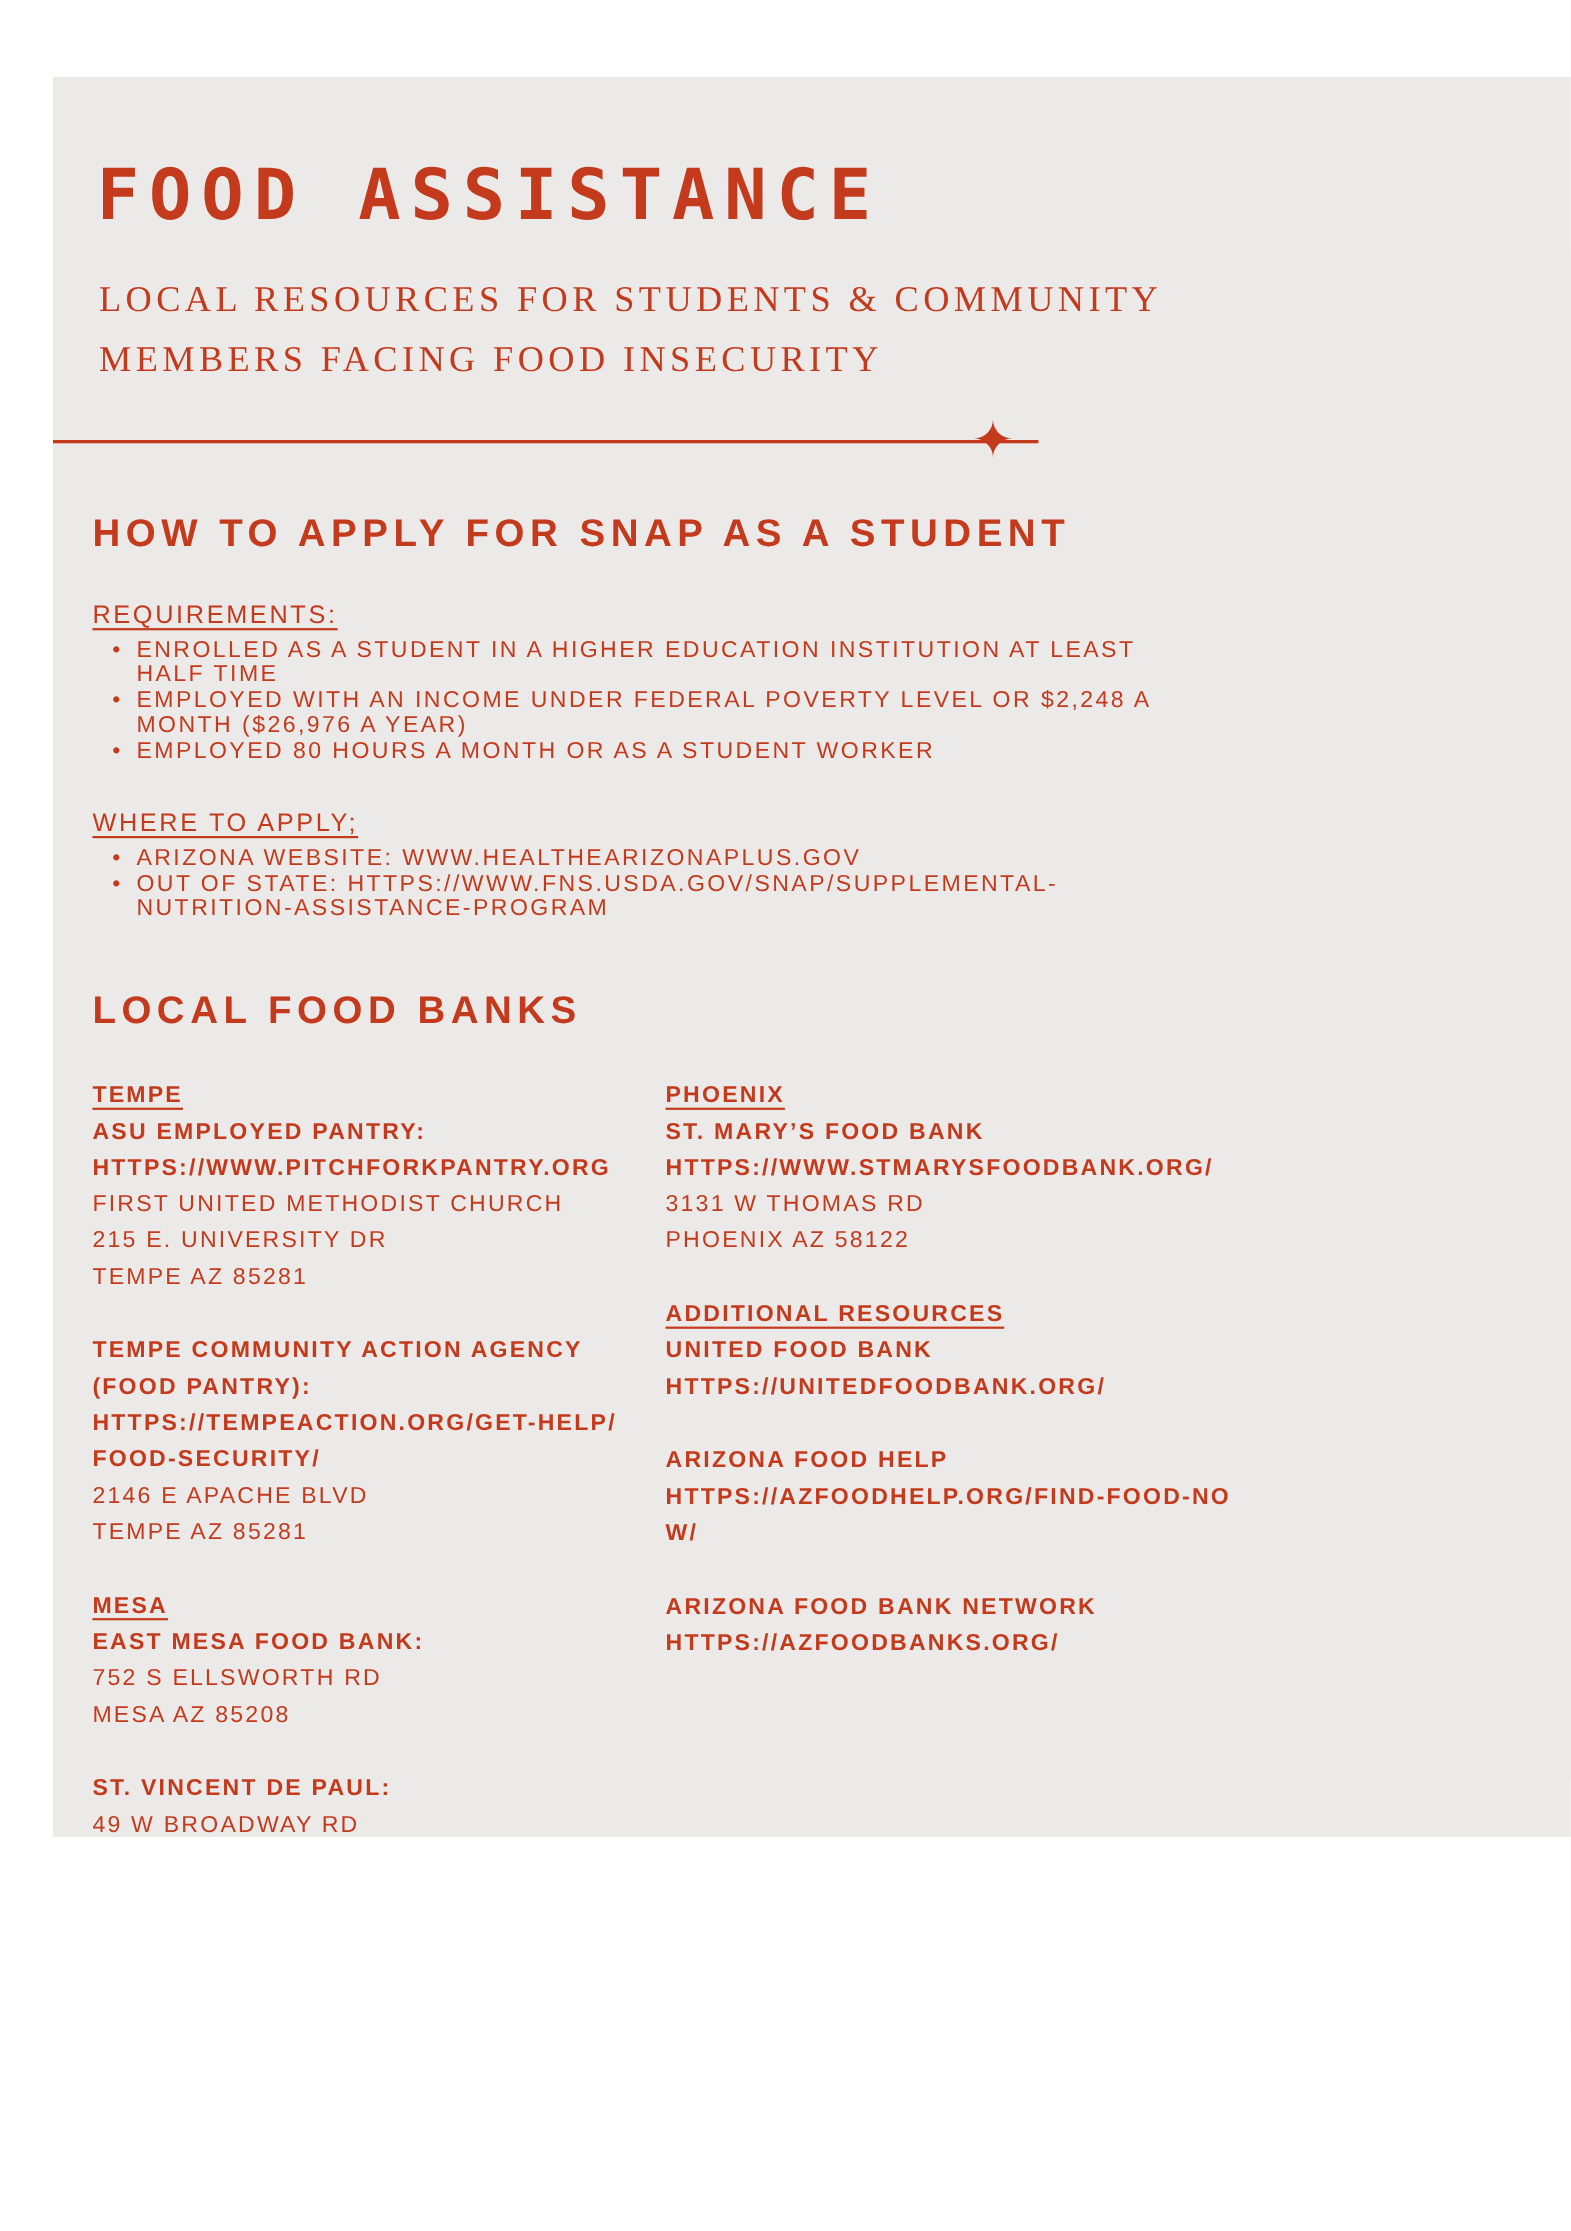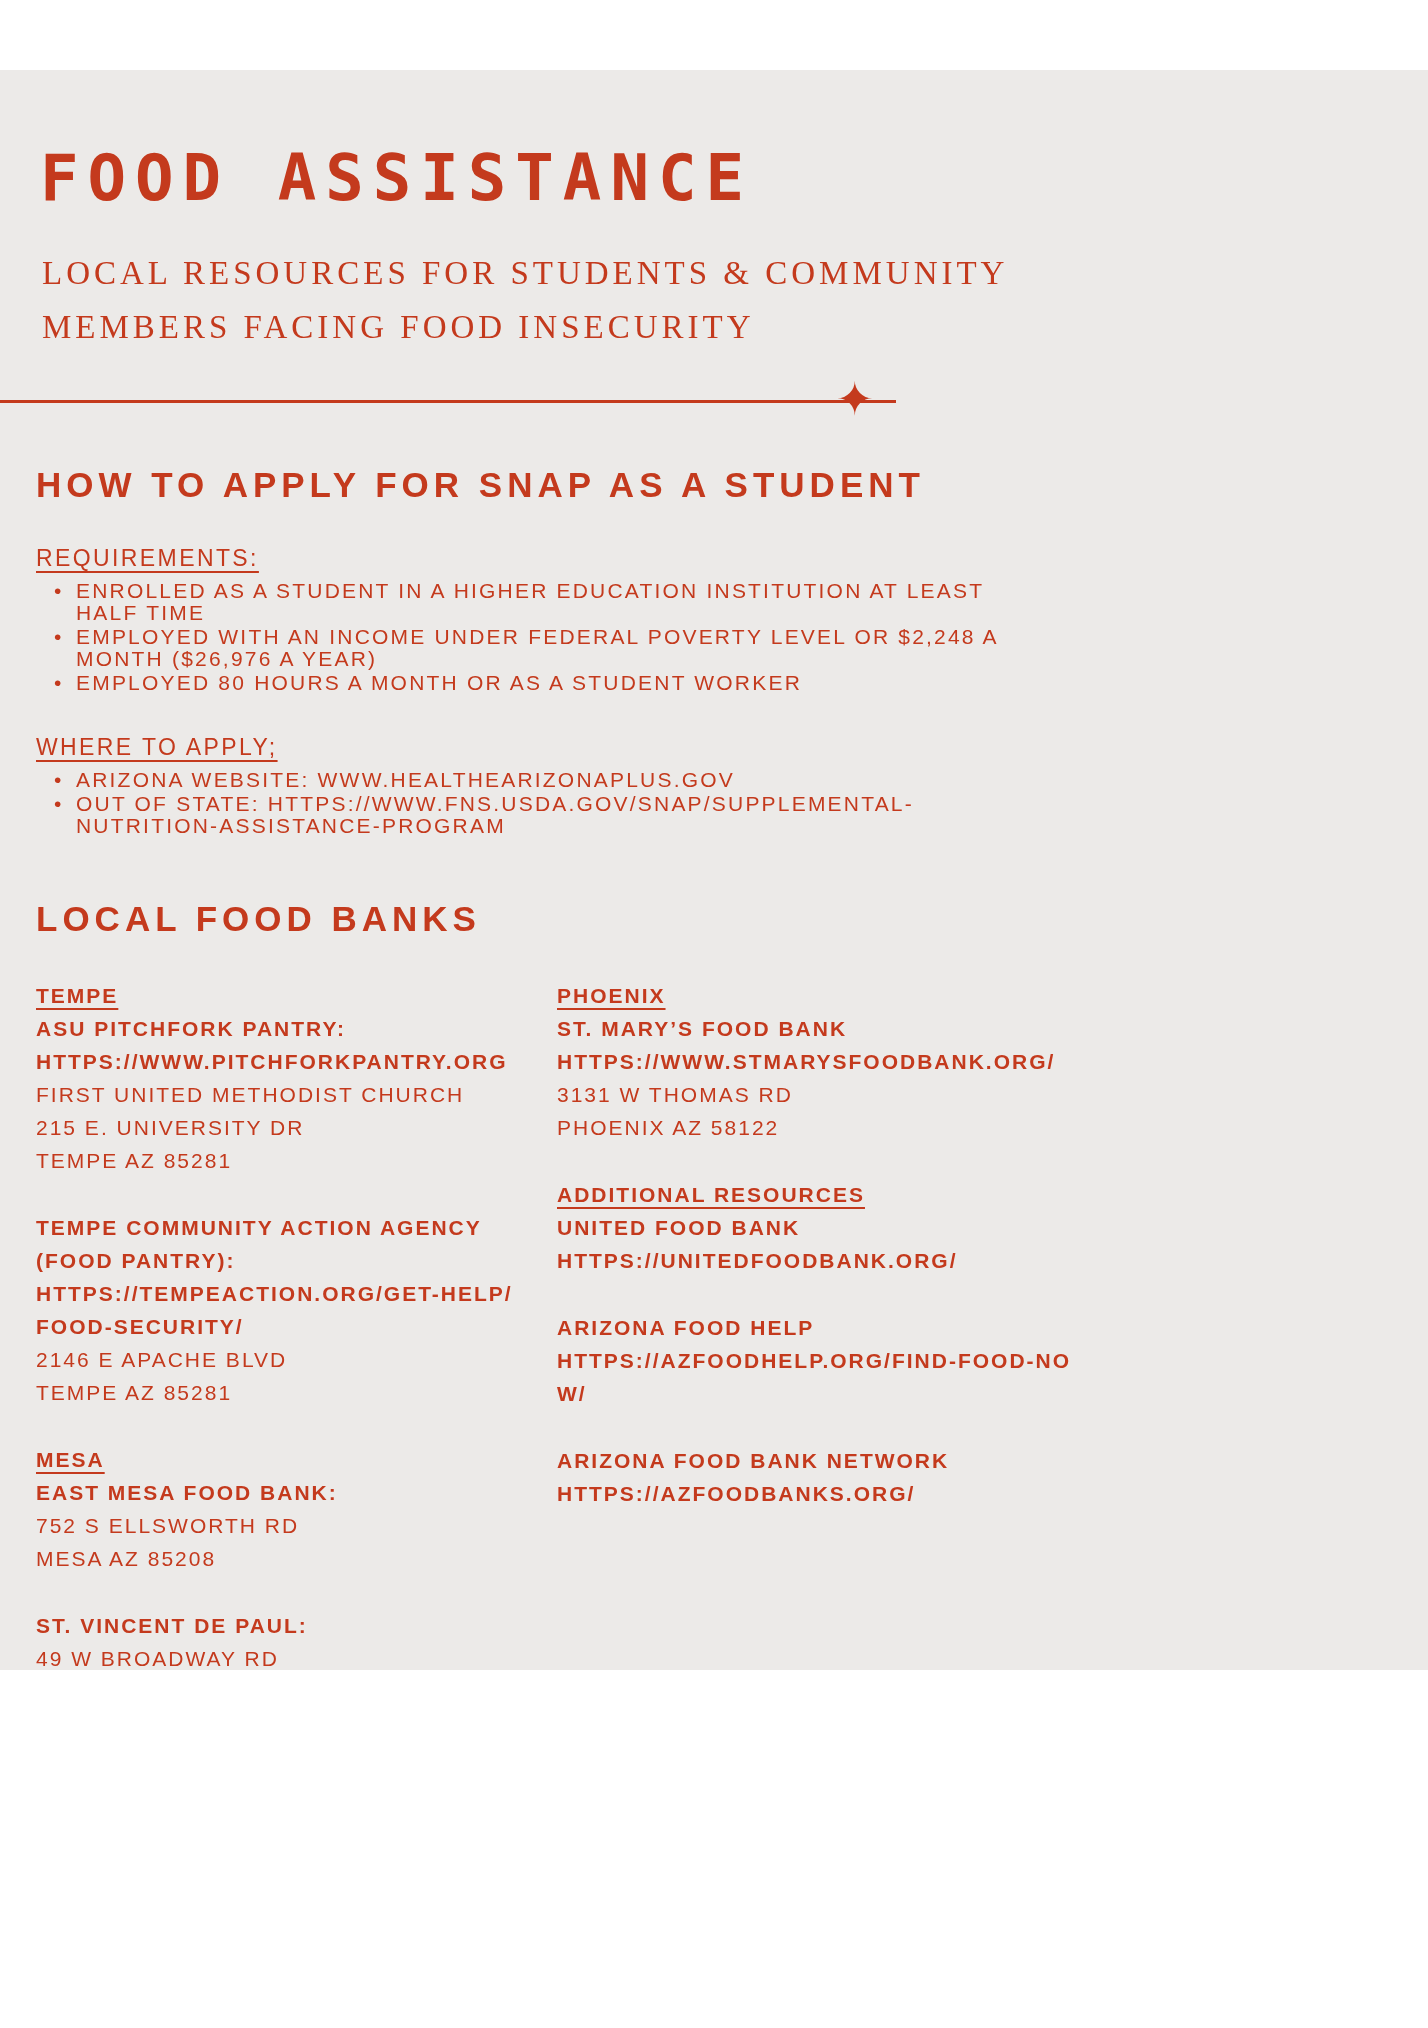--- a/index.html
+++ b/index.html
@@ -15,20 +15,21 @@
     font-family:"Liberation Sans", sans-serif;
     color:var(--accent);
     overflow:hidden;
   }
   .paper{
     margin-top:70px;
     height:1600px;
     background:var(--paper);
     position:relative;
     overflow:hidden;
+    margin-left:48px;
   }
   .content{
     padding:76px 36px 0 36px;
   }
 
   
   .title{
     font-family:"DejaVu Sans Mono", monospace;
     font-weight:700;
     font-size:64px;
@@ -163,21 +164,21 @@
       <li>ARIZONA WEBSITE: WWW.HEALTHEARIZONAPLUS.GOV</li>
       <li>OUT OF STATE: HTTPS://WWW.FNS.USDA.GOV/SNAP/SUPPLEMENTAL-NUTRITION-ASSISTANCE-PROGRAM</li>
     </ul>
 
     <h2 class="section-heading">LOCAL FOOD BANKS</h2>
 
     <div class="columns">
       <div>
           <div class="bank-block">
             <div class="bank-line city">TEMPE</div>
-            <div class="bank-line bold">ASU PITCHFORK PANTRY:</div>
+            <div class="bank-line bold">ASU EMPLOYED PANTRY:</div>
             <div class="bank-line link">HTTPS://WWW.PITCHFORKPANTRY.ORG</div>
             <div class="bank-line regular">FIRST UNITED METHODIST CHURCH</div>
             <div class="bank-line regular">215 E. UNIVERSITY DR</div>
             <div class="bank-line regular">TEMPE AZ 85281</div>
           </div>
           <div class="bank-block">
             <div class="bank-line bold">TEMPE COMMUNITY ACTION AGENCY (FOOD PANTRY):</div>
             <div class="bank-line link">HTTPS://TEMPEACTION.ORG/GET-HELP/FOOD-SECURITY/</div>
             <div class="bank-line regular">2146 E APACHE BLVD</div>
             <div class="bank-line regular">TEMPE AZ 85281</div>

